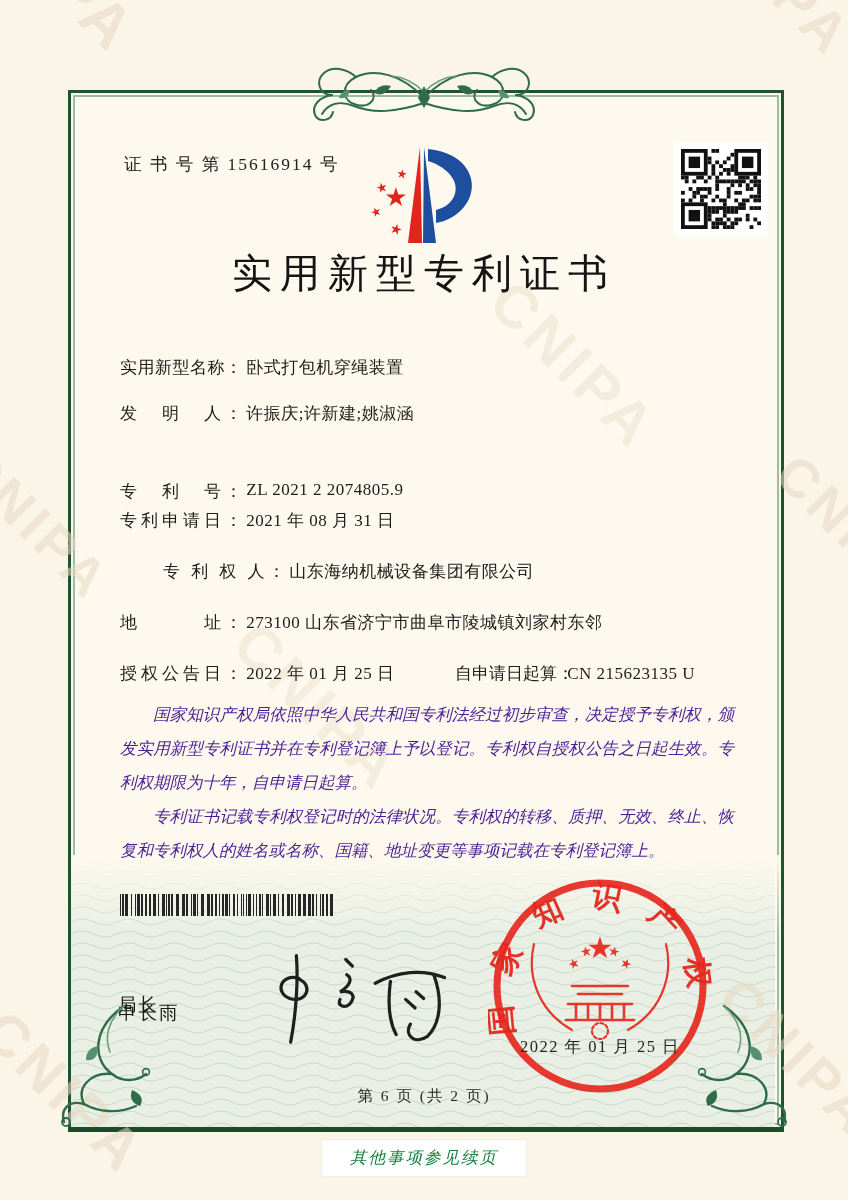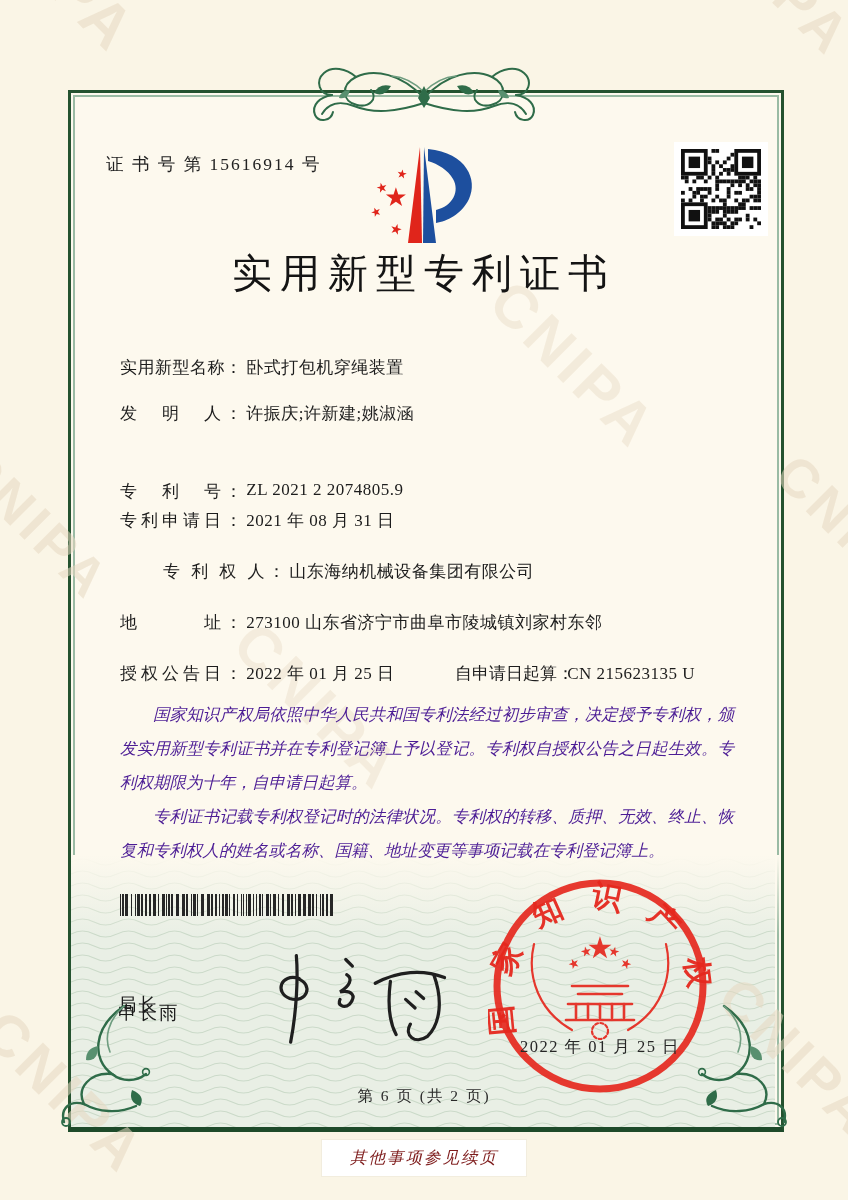--- a/index.html
+++ b/index.html
@@ -14,41 +14,41 @@
   
   .frame{position:absolute;left:68px;top:90px;width:710px;height:1034px;
          border:3px solid #24522f;border-bottom:5px solid #1e4a2a;z-index:1;background:#fdf9ee;}
   .frame-inner{position:absolute;inset:2px;border:2px solid #9abba4;}
   .wave-area{position:absolute;left:0;right:0;bottom:0;height:272px;overflow:hidden;}
   .wave-fade{position:absolute;left:0;right:0;top:0;height:80px;
              background:linear-gradient(#fdf9ee,rgba(253,249,238,0));z-index:1;}
 
   .content{position:absolute;inset:0;z-index:3;}
 
-  .cert-no{position:absolute;left:106px;top:152px;font-size:17.5px;letter-spacing:2px;color:#222;}
+  .cert-no{position:absolute;left:124px;top:152px;font-size:17.5px;letter-spacing:2px;color:#222;}
 
   .title{position:absolute;left:0;right:0;top:246px;text-align:center;
          font-size:40px;font-weight:normal;letter-spacing:8px;color:#141414;}
 
   .row{position:absolute;left:120px;width:610px;font-size:17px;color:#1d1d1d;white-space:nowrap;}
   .lab{display:inline-block;width:122px;text-align:justify;text-align-last:justify;vertical-align:top;}
   .val{letter-spacing:.5px;}
   .grant2{position:absolute;left:335px;top:0;}
   .lab2{display:inline-block;width:108px;text-align:justify;text-align-last:justify;}
 
   .body-text{position:absolute;left:120px;top:698px;width:614px;font-size:16.5px;
              line-height:34px;color:#4c1d95;font-style:italic;text-align:justify;}
   .body-text p{margin:0;text-indent:2em;}
 
   .signer{position:absolute;font-size:18.5px;color:#1b1b1b;letter-spacing:2px;}
   .page-no{position:absolute;left:0;right:0;top:1086px;text-align:center;
            font-size:15.5px;letter-spacing:2px;color:#2a2a2a;}
   .note-box{position:absolute;left:50%;transform:translateX(-50%);top:1140px;
             background:#ffffff;padding:7px 28px;font-size:16.5px;font-style:italic;
-            letter-spacing:2px;color:#7f1d1d;box-shadow:0 0 0 1px rgba(0,0,0,0.03);}
+            letter-spacing:2px;color:#15803d;box-shadow:0 0 0 1px rgba(0,0,0,0.03);}
 
   .qr-patch{position:absolute;left:674px;top:142px;width:94px;height:94px;background:#fff;}
   svg{display:block;}
   .abs{position:absolute;}
 </style>
 </head>
 <body>
 
 <div class="page">
 

